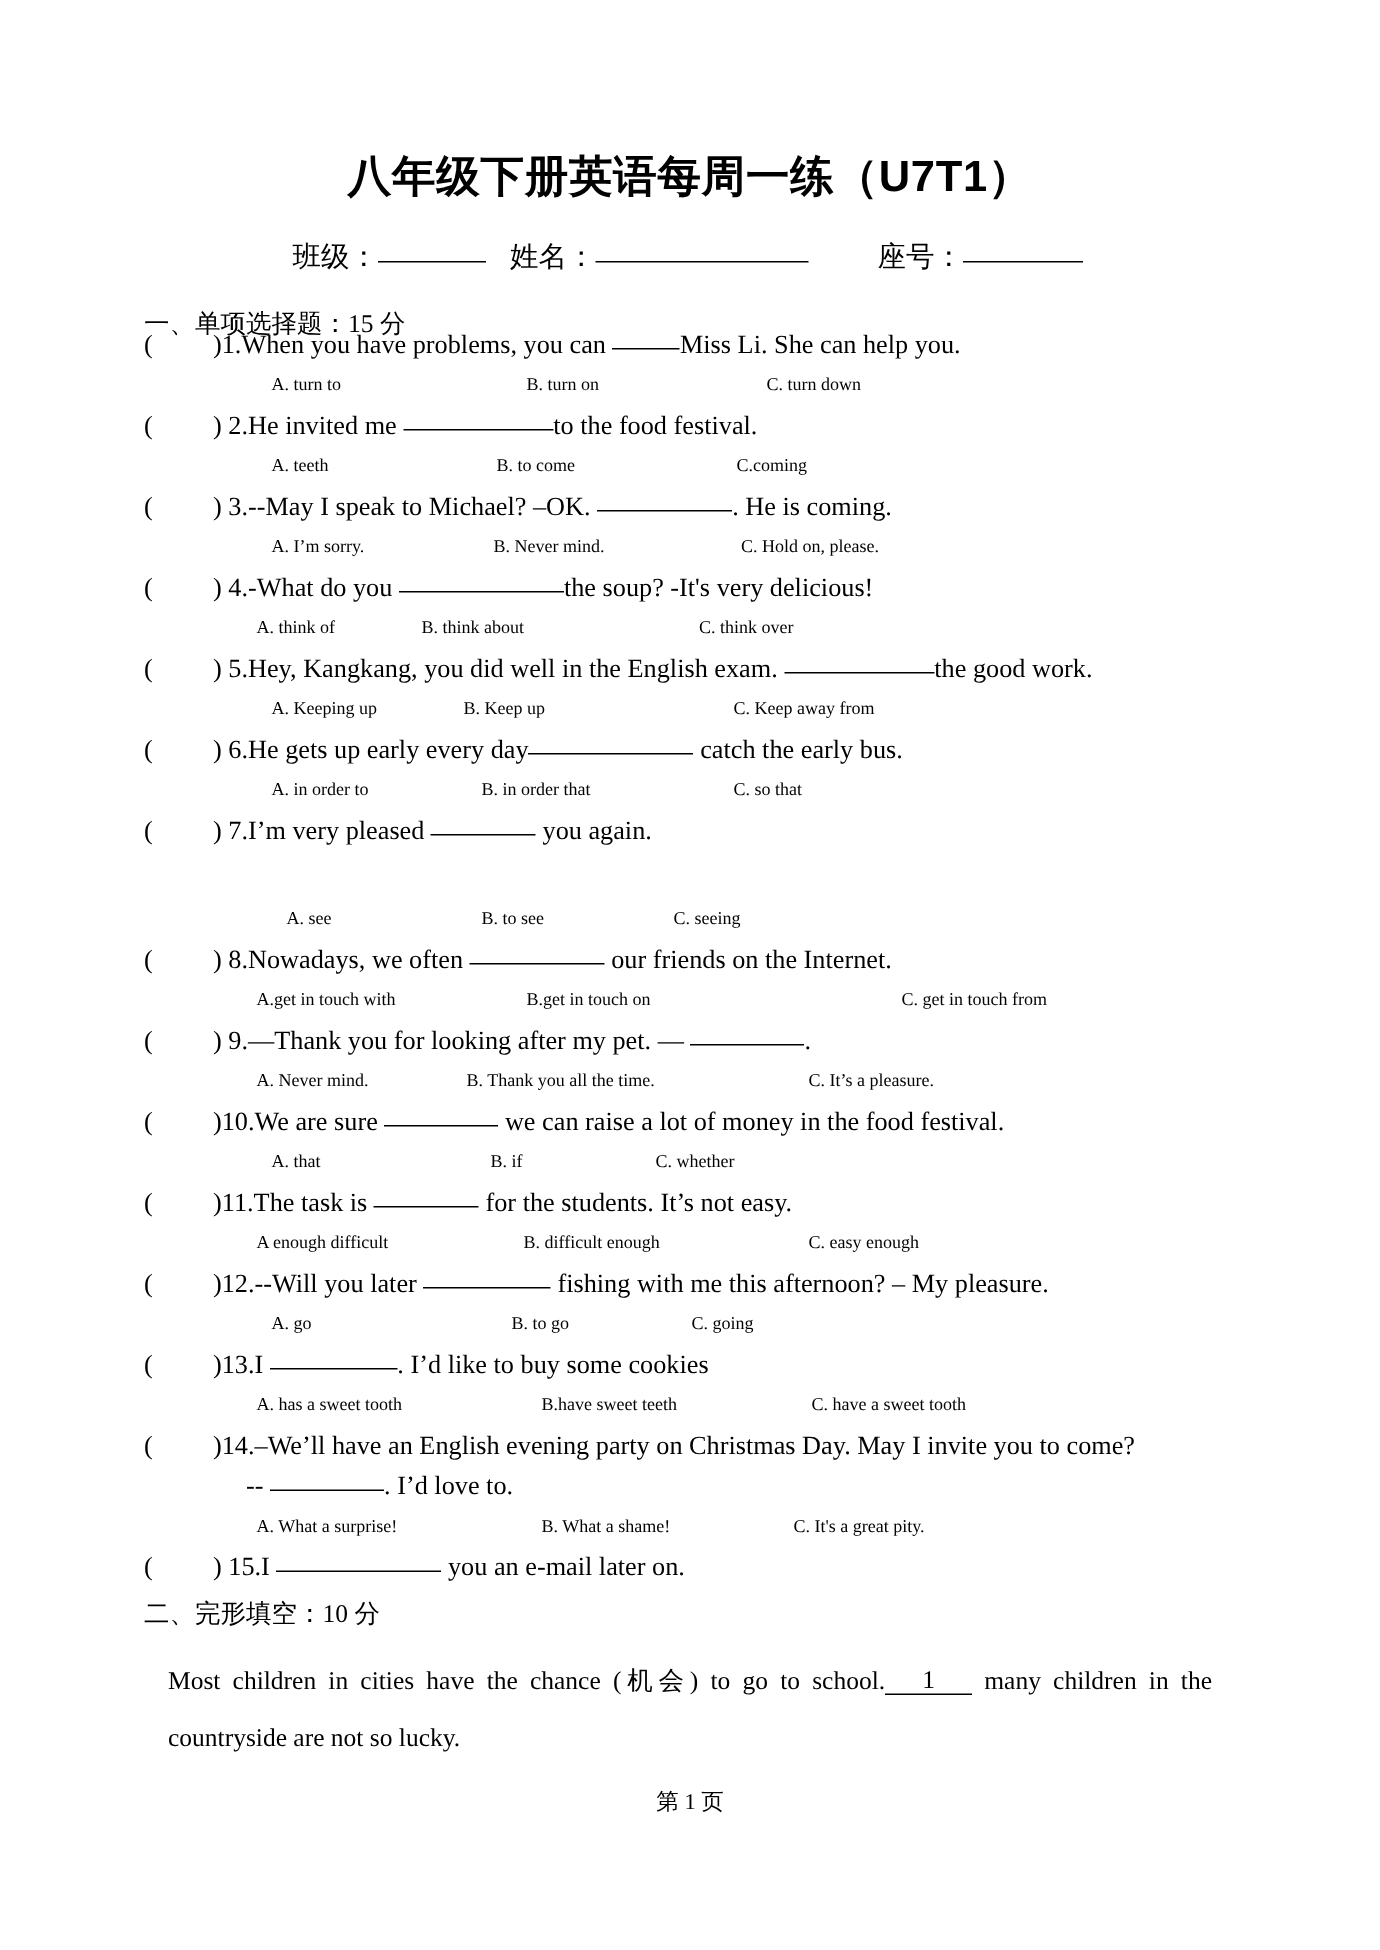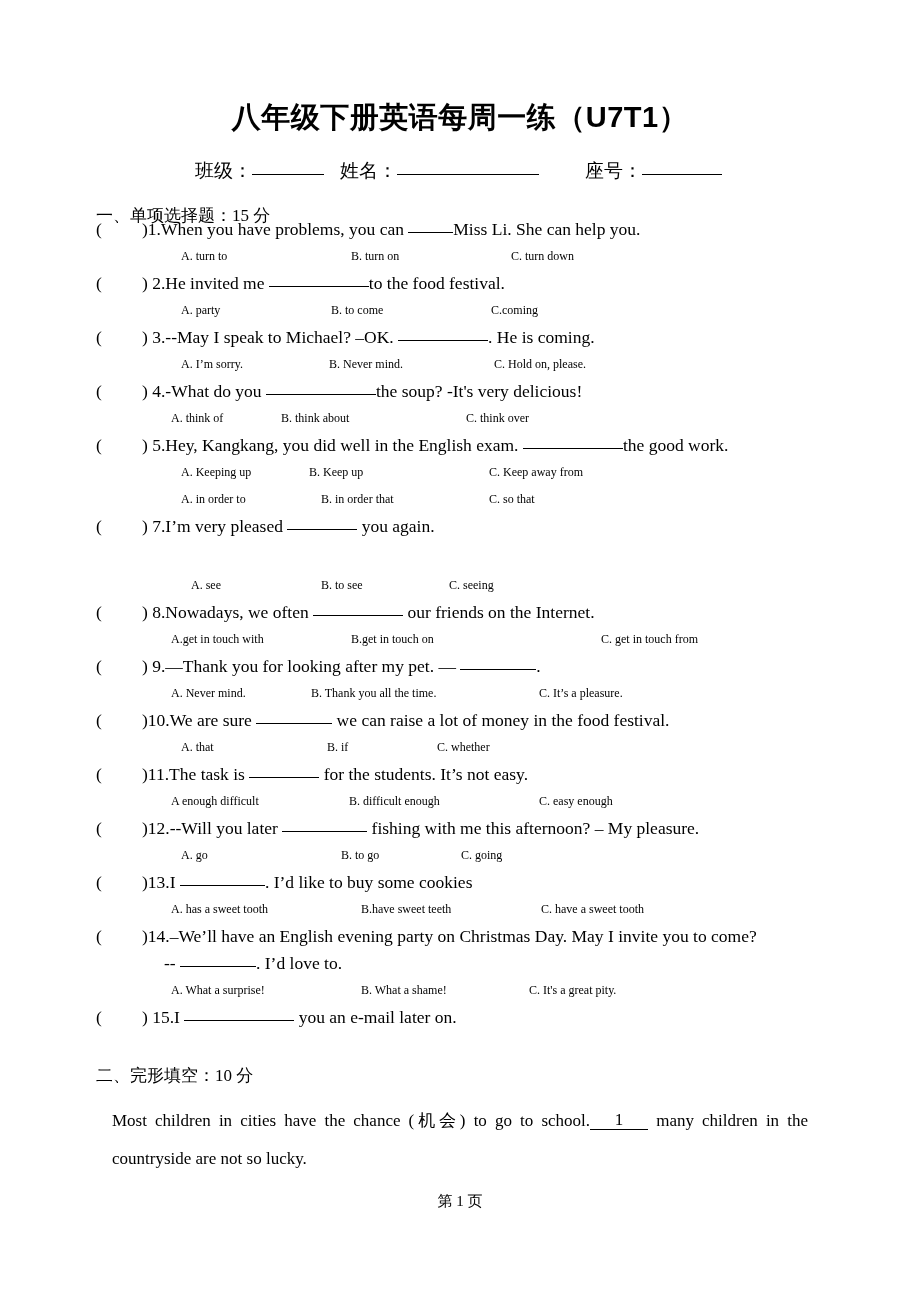--- a/index.html
+++ b/index.html
@@ -158,21 +158,21 @@
       <span class="q-paren">(</span><span>)1.</span><span>When you have problems, you can </span><span class="ul-i w45"></span><span>Miss Li. She can help you.</span>
     </div>
     <div class="opt-line ind-a">
       <span class="opt" style="width:170px">A. turn to</span><span class="opt" style="width:160px">B. turn on</span><span class="opt">C. turn down</span>
     </div>
 
     <div class="q-line">
       <span class="q-paren">(</span><span>) 2.</span><span>He invited me </span><span class="ul-i w100"></span><span>to the food festival.</span>
     </div>
     <div class="opt-line ind-a">
-      <span class="opt" style="width:150px">A. party</span><span class="opt" style="width:160px">B. to come</span><span class="opt">C.coming</span>
+      <span class="opt" style="width:150px">A. teeth</span><span class="opt" style="width:160px">B. to come</span><span class="opt">C.coming</span>
     </div>
 
     <div class="q-line">
       <span class="q-paren">(</span><span>) 3.</span><span>--May I speak to Michael?     –OK. </span><span class="ul-i w90"></span><span>. He is coming.</span>
     </div>
     <div class="opt-line ind-a">
       <span class="opt" style="width:148px">A. I’m sorry.</span><span class="opt" style="width:165px">B. Never mind.</span><span class="opt">C. Hold on, please.</span>
     </div>
 
     <div class="q-line">
@@ -182,20 +182,23 @@
       <span class="opt" style="width:110px">A. think of</span><span class="opt" style="width:185px">B. think about</span><span class="opt">C. think over</span>
     </div>
 
     <div class="q-line">
       <span class="q-paren">(</span><span>) 5.</span><span>Hey, Kangkang, you did well in the English exam. </span><span class="ul-i w100"></span><span>the good work.</span>
     </div>
     <div class="opt-line ind-a">
       <span class="opt" style="width:128px">A. Keeping up</span><span class="opt" style="width:180px">B. Keep up</span><span class="opt">C. Keep away from</span>
     </div>
 
+    <div class="q-line">
+      <span class="q-paren">(</span><span>) 6.</span><span>He gets up early every day</span><span class="ul-i w110"></span><span> catch the early bus.</span>
+    </div>
     <div class="opt-line ind-a">
       <span class="opt" style="width:140px">A. in order to</span><span class="opt" style="width:168px">B. in order that</span><span class="opt">C. so that</span>
     </div>
 
     <div class="q-line">
       <span class="q-paren">(</span><span>) 7.</span><span>I’m very pleased </span><span class="ul-i w70"></span><span> you again.</span>
     </div>
     <div class="opt-line ind-c">
       <span class="opt" style="width:130px">A. see</span><span class="opt" style="width:128px">B. to see</span><span class="opt">C. seeing</span>
     </div>

